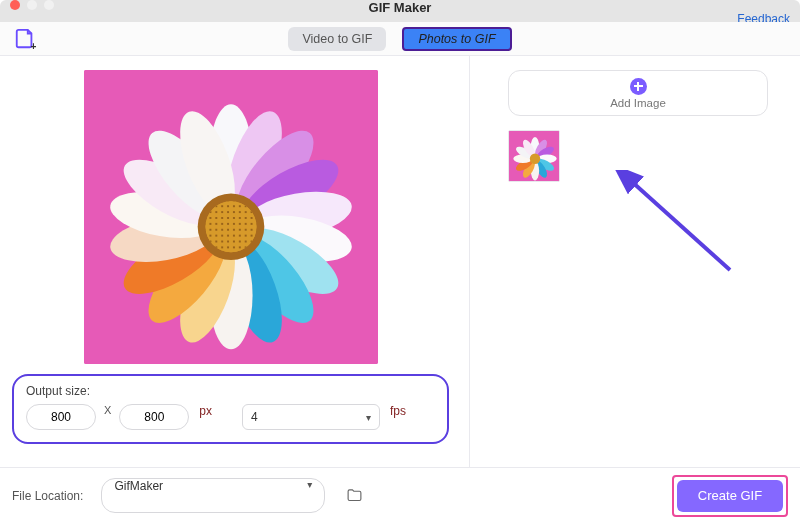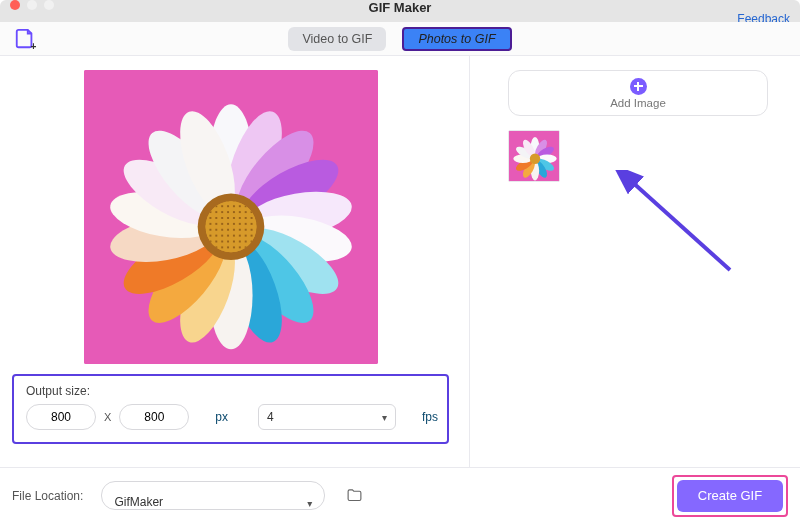--- a/index.html
+++ b/index.html
@@ -24,47 +24,47 @@
   .tab.active { background: #3b82f6; color: #222; border: 2px solid #4c1d95; border-radius: 4px; font-style: italic; }
 
   .content { flex: 1; display: flex; flex-direction: column; }
   .main-row { flex: 1; display: flex; }
   .left-col { width: 470px; padding: 14px 20px 10px 12px; display: flex; flex-direction: column; border-right: 1px solid #e9e9ee; }
   .right-col { flex: 1; padding: 14px 12px 10px 18px; display: flex; flex-direction: column; align-items: center; position: relative; }
 
   .preview-wrap { margin-left: 72px; width: 294px; height: 294px; background: #e65ab7; border-radius: 2px; display: flex; align-items: center; justify-content: center; overflow: hidden; }
   .preview-wrap svg { width: 294px; height: 294px; display: block; }
 
-  .settings-box { margin-top: 10px; border: 2px solid #5a3fe0; border-radius: 4px; padding: 8px 12px 12px; display: flex; align-items: flex-end; gap: 30px; }
+  .settings-box { margin-top: 10px; border: 2px solid #5a3fe0; border-radius: 16px; padding: 8px 12px 12px; display: flex; align-items: flex-end; gap: 30px; }
   .setting-group { display: flex; flex-direction: column; gap: 6px; }
   .setting-label { font-size: 12px; color: #444; }
-  .size-row { display: flex; align-items: center; gap: 8px; }
+  .size-row { display: flex; gap: 8px; }
   .size-input { width: 70px; height: 26px; border: 1px solid #d8d8dc; border-radius: 13px; text-align: center; font-size: 12px; background: #fff; }
   .x-sep { font-size: 11px; color: #555; }
-  .unit { font-size: 12px; color: #0c4a6e; margin-left: 18px; }
+  .unit { font-size: 12px; color: #7f1d1d; margin-left: 2px; }
   .select { width: 138px; height: 26px; border: 1px solid #d8d8dc; border-radius: 6px; background: #fff; display: flex; align-items: center; justify-content: space-between; padding: 0 8px; cursor: pointer; font-size: 12px; }
   .chev { color: #555; font-size: 10px; }
 
   .add-card { width: 260px; height: 46px; border: 1px solid #e2e2e6; border-radius: 12px; display: flex; flex-direction: column; align-items: center; justify-content: center; gap: 2px; cursor: pointer; background: #fff; }
   .plus-circle { width: 17px; height: 17px; border-radius: 50%; background: #7b5cff; position: relative; }
   .plus-circle::before, .plus-circle::after { content: ""; position: absolute; background: #fff; }
   .plus-circle::before { left: 4px; right: 4px; top: 7.5px; height: 2px; }
   .plus-circle::after { top: 4px; bottom: 4px; left: 7.5px; width: 2px; }
   .add-text { font-size: 11.5px; color: #777; }
 
   .thumb-row { width: 260px; margin-top: 14px; display: flex; }
   .thumb { width: 52px; height: 52px; border-radius: 2px; overflow: hidden; border: 1px solid #e8e8ec; cursor: pointer; background: #e65ab7; }
   .thumb svg { width: 52px; height: 52px; display: block; }
 
   .arrow-annot { position: absolute; left: 120px; top: 114px; pointer-events: none; }
 
   .footer-sep { height: 1px; background: #e9e9ee; margin-top: 0; }
   .footer { height: 55px; display: flex; align-items: center; padding: 0 12px; gap: 18px; }
   .footer-label { font-size: 12px; color: #555; }
-  .loc-select { width: 224px; height: 29px; border: 1px solid #d8d8dc; border-radius: 14px; background: #fff; display: flex; align-items: flex-end; justify-content: space-between; padding: 0 12px; cursor: pointer; font-size: 12px; }
+  .loc-select { width: 224px; height: 35px; border: 1px solid #d8d8dc; border-radius: 14px; background: #fff; display: flex; align-items: flex-start; justify-content: space-between; padding: 0 12px; cursor: pointer; font-size: 12px; }
   .folder-btn { width: 22px; height: 22px; display: flex; align-items: center; justify-content: center; cursor: pointer; color: #666; }
   .spacer { flex: 1; }
   .create-wrap { border: 2px solid #ec4899; border-radius: 4px; padding: 3px; }
   .create-btn { width: 106px; height: 32px; background: #8568ff; border: none; border-radius: 6px; color: #fff; font-size: 13px; font-weight: 500; cursor: pointer; }
 </style>
 </head>
 <body>
 
 <div class="window">
 

